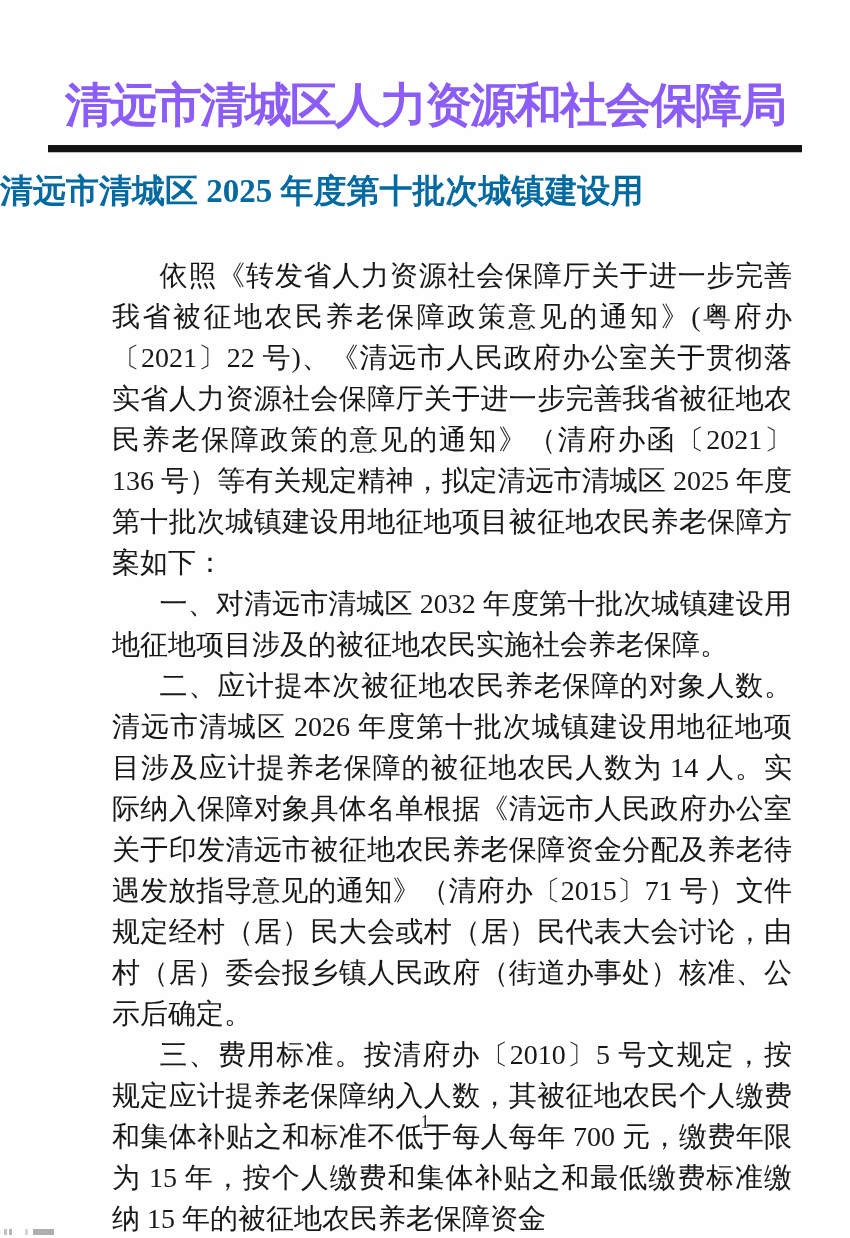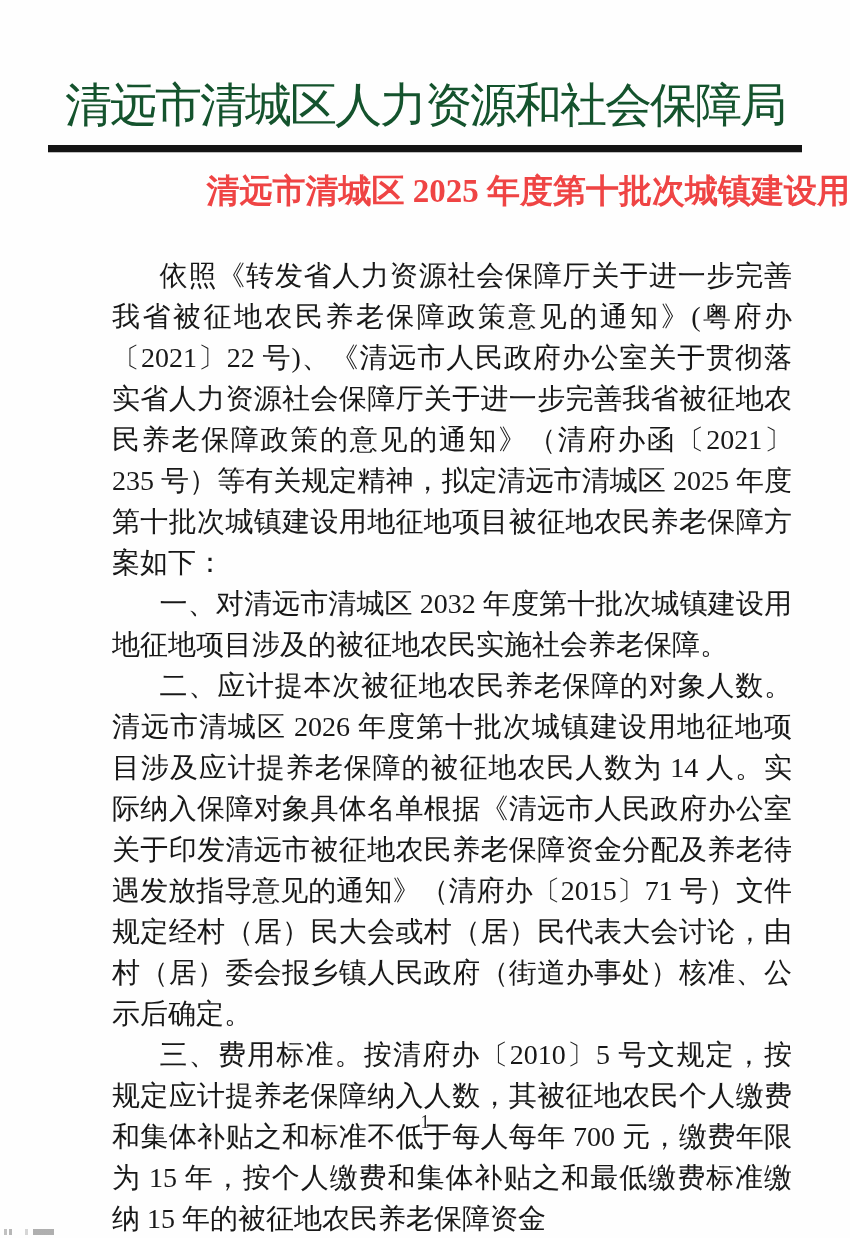--- a/index.html
+++ b/index.html
@@ -16,38 +16,38 @@
     color: #1c1c1c;
     font-family: "Liberation Serif", serif;
     overflow: hidden;
   }
   .org-title {
     margin: 0;
     padding-top: 79px;
     text-align: center;
     font-size: 47px;
     line-height: 52px;
-    font-weight: 400;
+    font-weight: 700;
     letter-spacing: -2px;
-    color: #14532d;
+    color: #8b5cf6;
     white-space: nowrap;
   }
   .header-rule {
     height: 7px;
     background: #141414;
     margin: 14px 48px 0 48px;
     box-shadow: 0 1px 0 rgba(0,0,0,0.25);
   }
   .doc-title {
     margin: 17px 0 0 0;
-    text-align: right;
+    text-align: left;
     font-size: 33px;
     line-height: 44px;
     font-weight: 700;
-    color: #ef4444;
+    color: #0369a1;
   }
   .doc-title .tl {
     display: block;
     white-space: nowrap;
   }
   .doc-body {
     margin-top: 42px;
     padding: 0 58px 0 112px;
     font-size: 28px;
     line-height: 41px;
@@ -89,21 +89,21 @@
   <header>
     <h1 class="org-title">清远市清城区人力资源和社会保障局</h1>
     <div class="header-rule"></div>
   </header>
 
   <h2 class="doc-title">
     <span class="tl">清远市清城区 2025 年度第十批次城镇建设用</span>
   </h2>
 
   <main class="doc-body">
-    <p>依照《转发省人力资源社会保障厅关于进一步完善我省被征地农民养老保障政策意见的通知》(粤府办〔2021〕22 号)、《清远市人民政府办公室关于贯彻落实省人力资源社会保障厅关于进一步完善我省被征地农民养老保障政策的意见的通知》（清府办函〔2021〕235 号）等有关规定精神，拟定清远市清城区 2025 年度第十批次城镇建设用地征地项目被征地农民养老保障方案如下：</p>
+    <p>依照《转发省人力资源社会保障厅关于进一步完善我省被征地农民养老保障政策意见的通知》(粤府办〔2021〕22 号)、《清远市人民政府办公室关于贯彻落实省人力资源社会保障厅关于进一步完善我省被征地农民养老保障政策的意见的通知》（清府办函〔2021〕136 号）等有关规定精神，拟定清远市清城区 2025 年度第十批次城镇建设用地征地项目被征地农民养老保障方案如下：</p>
     <p>一、对清远市清城区 2032 年度第十批次城镇建设用地征地项目涉及的被征地农民实施社会养老保障。</p>
     <p>二、应计提本次被征地农民养老保障的对象人数。清远市清城区 2026 年度第十批次城镇建设用地征地项目涉及应计提养老保障的被征地农民人数为 14 人。实际纳入保障对象具体名单根据《清远市人民政府办公室关于印发清远市被征地农民养老保障资金分配及养老待遇发放指导意见的通知》（清府办〔2015〕71 号）文件规定经村（居）民大会或村（居）民代表大会讨论，由村（居）委会报乡镇人民政府（街道办事处）核准、公示后确定。</p>
     <p>三、费用标准。按清府办〔2010〕5 号文规定，按规定应计提养老保障纳入人数，其被征地农民个人缴费和集体补贴之和标准不低于每人每年 700 元，缴费年限为 15 年，按个人缴费和集体补贴之和最低缴费标准缴纳 15 年的被征地农民养老保障资金</p>
   </main>
 
   <div class="page-number">1</div>
 
   <div class="scan-artifact"></div>
 
 </div>

